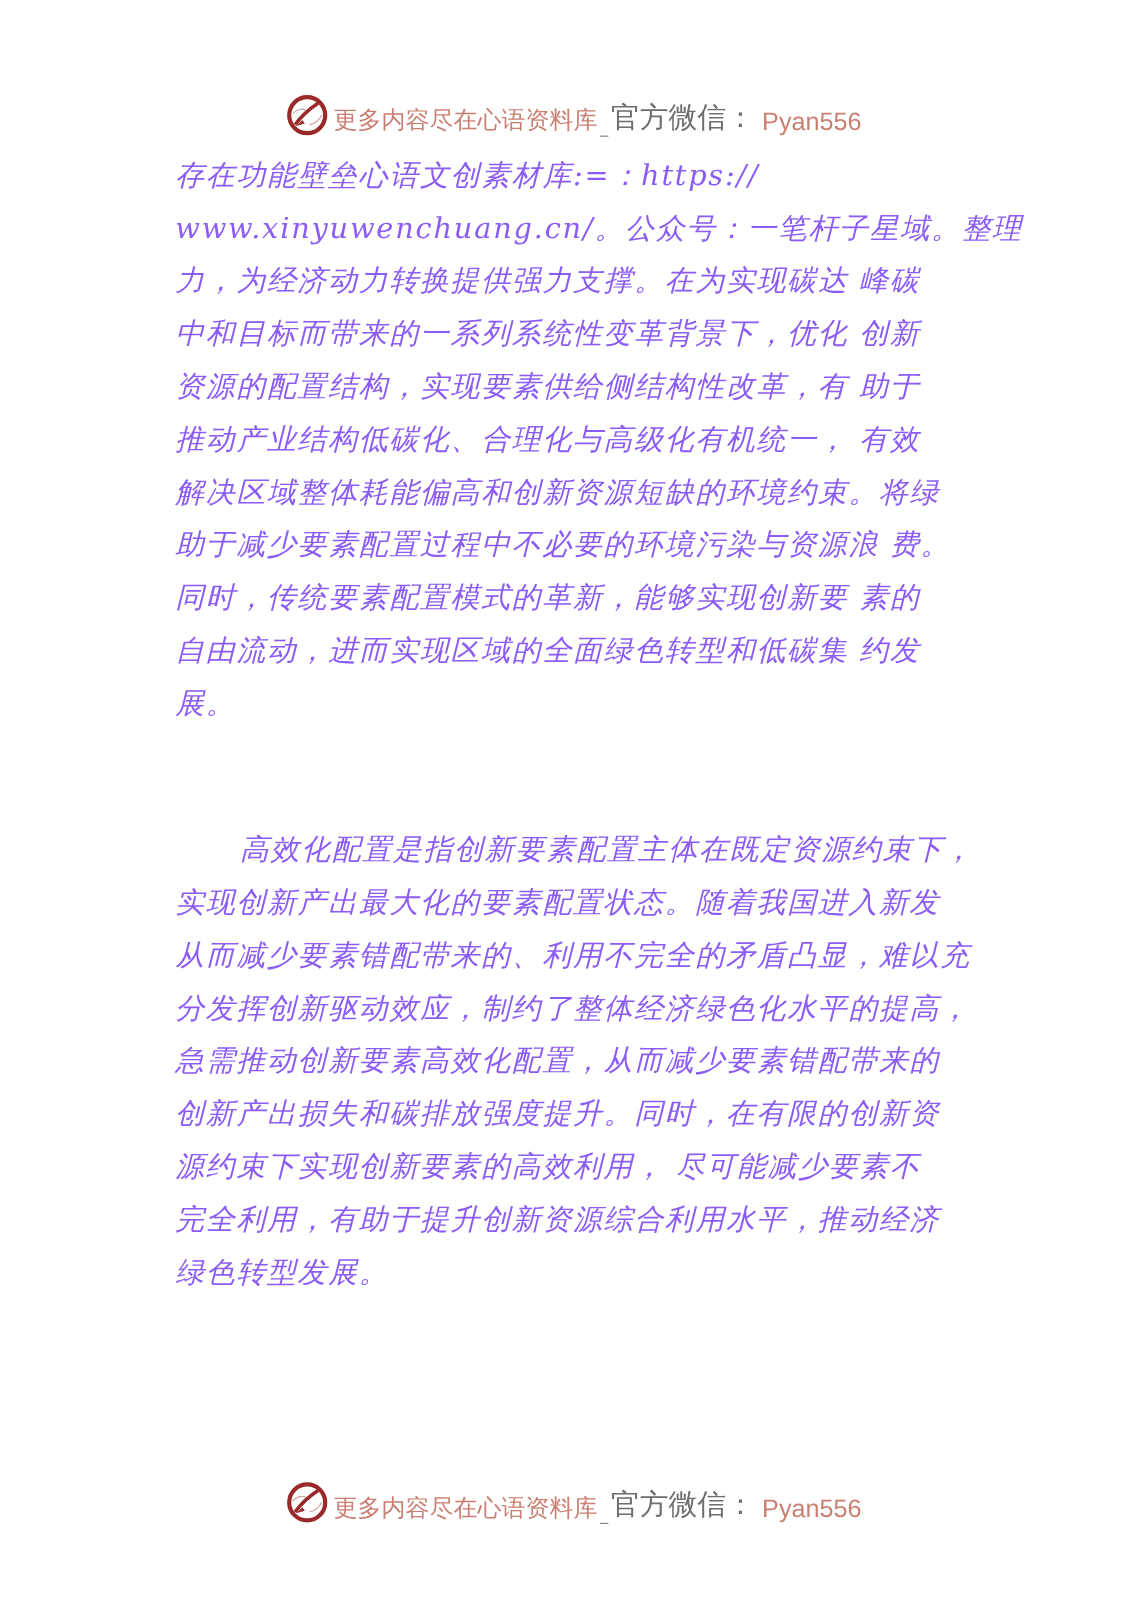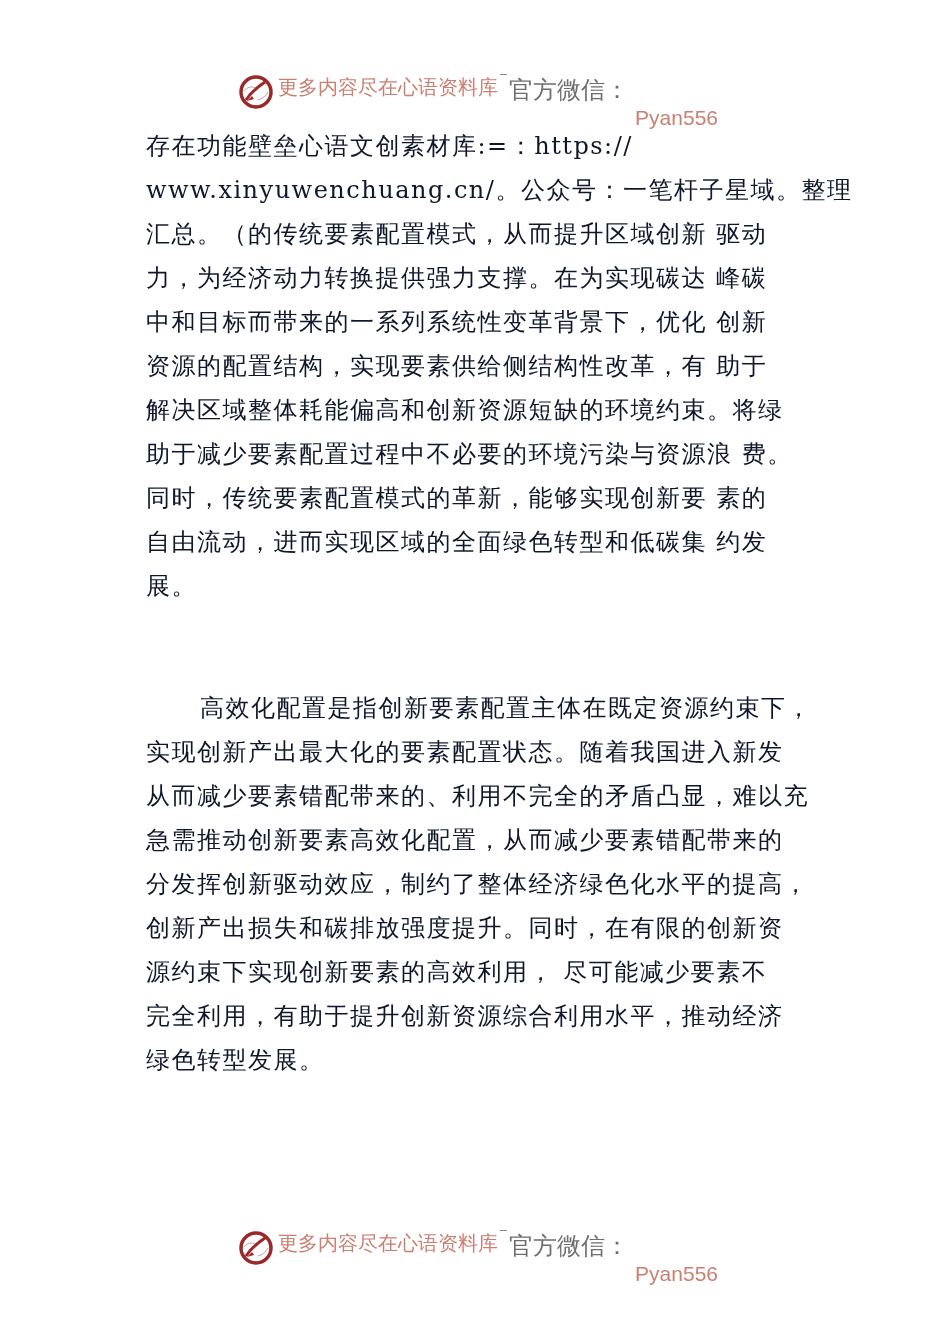--- a/index.html
+++ b/index.html
@@ -14,21 +14,21 @@
       overflow: hidden;
       font-family: "DejaVu Serif", "Liberation Serif", serif;
       color: #1a1a1a;
     }
     .banner {
       position: absolute;
       left: 238px;
       width: 480px;
       height: 40px;
       display: flex;
-      align-items: flex-start;
+      align-items: flex-end;
       white-space: nowrap;
     }
     .banner.top { top: 74px; }
     .banner.bottom { top: 1230px; }
     .banner .logo {
       width: 36px;
       height: 36px;
       margin-right: 4px;
       flex: 0 0 auto;
     }
@@ -63,21 +63,22 @@
       left: 146px;
       top: 124px;
       width: 690px;
     }
     .line {
       font-size: 24px;
       line-height: 44px;
       height: 44px;
       white-space: pre;
       letter-spacing: 1.5px;
-      color: #0f172a;
+      color: #8b5cf6;
+      font-style: italic;
     }
     .para-gap {
       height: 54px;
     }
     .indent {
       padding-left: 54px;
       margin-top: 24px;
     }
   </style>
 </head>
@@ -96,39 +97,39 @@
   <span class="brand">更多内容尽在心语资料库</span>
   <span class="dash"></span>
   <span class="wechat-label">官方微信：</span>
   <span class="wechat-id">Pyan556</span>
 </div>
 
 <div class="content">
   <div>
     <div class="line">存在功能壁垒心语文创素材库:=：https://</div>
     <div class="line">www.xinyuwenchuang.cn/。公众号：一笔杆子星域。整理</div>
-    <div class="line">汇总。（的传统要素配置模式，从而提升区域创新 驱动</div>
     <div class="line">力，为经济动力转换提供强力支撑。在为实现碳达 峰碳</div>
     <div class="line">中和目标而带来的一系列系统性变革背景下，优化 创新</div>
     <div class="line">资源的配置结构，实现要素供给侧结构性改革，有 助于</div>
+    <div class="line">推动产业结构低碳化、合理化与高级化有机统一， 有效</div>
     <div class="line">解决区域整体耗能偏高和创新资源短缺的环境约束。将绿</div>
     <div class="line">助于减少要素配置过程中不必要的环境污染与资源浪 费。</div>
     <div class="line">同时，传统要素配置模式的革新，能够实现创新要 素的</div>
     <div class="line">自由流动，进而实现区域的全面绿色转型和低碳集 约发</div>
     <div class="line">展。</div>
   </div>
 
   <div class="para-gap"></div>
 
   <div>
     <div class="line indent">高效化配置是指创新要素配置主体在既定资源约束下，</div>
     <div class="line">实现创新产出最大化的要素配置状态。随着我国进入新发</div>
     <div class="line">从而减少要素错配带来的、利用不完全的矛盾凸显，难以充</div>
+    <div class="line">分发挥创新驱动效应，制约了整体经济绿色化水平的提高，</div>
     <div class="line">急需推动创新要素高效化配置，从而减少要素错配带来的</div>
-    <div class="line">分发挥创新驱动效应，制约了整体经济绿色化水平的提高，</div>
     <div class="line">创新产出损失和碳排放强度提升。同时，在有限的创新资</div>
     <div class="line">源约束下实现创新要素的高效利用， 尽可能减少要素不</div>
     <div class="line">完全利用，有助于提升创新资源综合利用水平，推动经济</div>
     <div class="line">绿色转型发展。</div>
   </div>
 </div>
 
 <div class="banner bottom">
   <span class="logo">
     <svg width="36" height="36" viewBox="0 0 36 36">

